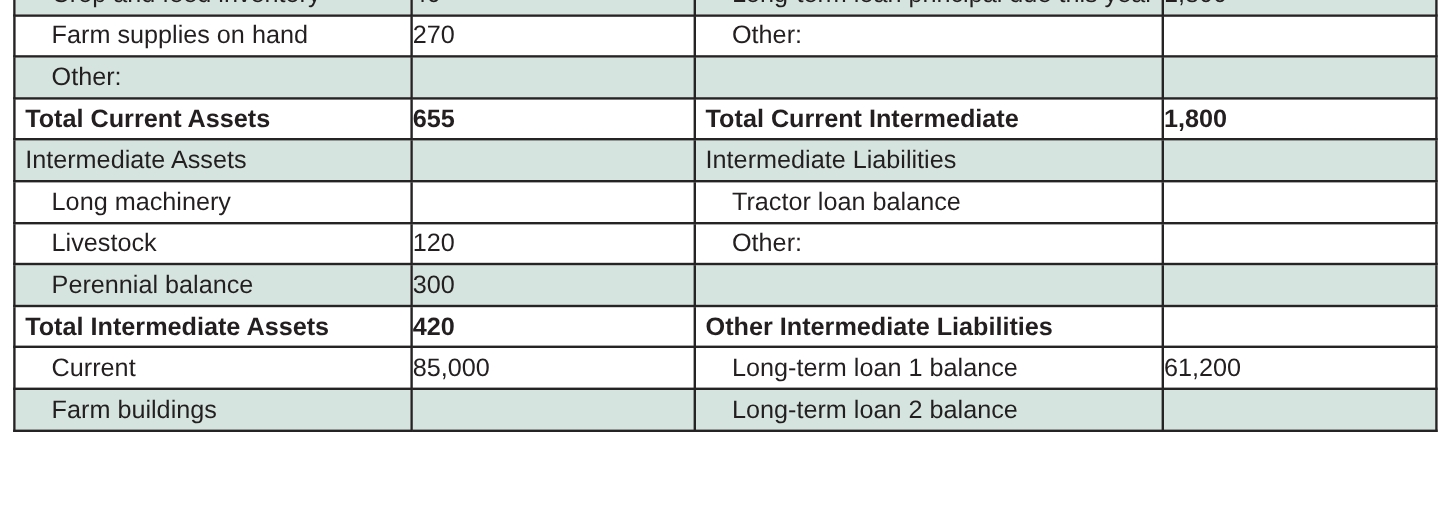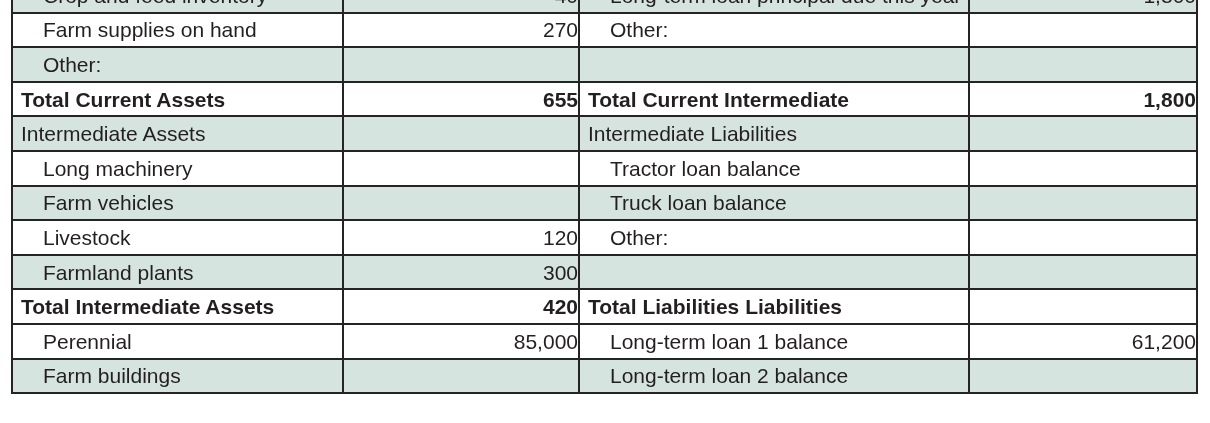--- a/index.html
+++ b/index.html
@@ -32,21 +32,20 @@
     color: #231f20;
     vertical-align: middle;
     overflow: hidden;
     white-space: nowrap;
   }
   tr.shade td { background: #d6e4df; }
   tr.plain td { background: #ffffff; }
   td.label.indent { padding-left: 30px; }
   td.label.flush  { padding-left: 8px; }
   td.value {
-    text-align: right;
     padding-right: 37px;
   }
   tr.total td { font-weight: 700; margin-top: 27px; }
 </style>
 </head>
 <body>
 
 <div id="viewport">
   <table class="balance-sheet">
     <colgroup>
@@ -85,46 +84,40 @@
           <td class="value"></td>
           <td class="label flush">Intermediate Liabilities</td>
           <td class="value"></td>
         </tr>
         <tr class="plain">
           <td class="label indent">Long machinery</td>
           <td class="value"></td>
           <td class="label indent">Tractor loan balance</td>
           <td class="value"></td>
         </tr>
-        <tr class="shade">
-          <td class="label indent">Farm vehicles</td>
-          <td class="value"></td>
-          <td class="label indent">Truck loan balance</td>
-          <td class="value"></td>
-        </tr>
         <tr class="plain">
           <td class="label indent">Livestock</td>
           <td class="value">120</td>
           <td class="label indent">Other:</td>
           <td class="value"></td>
         </tr>
         <tr class="shade">
-          <td class="label indent">Farmland plants</td>
+          <td class="label indent">Perennial balance</td>
           <td class="value">300</td>
           <td class="label flush"></td>
           <td class="value"></td>
         </tr>
         <tr class="plain total">
           <td class="label flush">Total Intermediate Assets</td>
           <td class="value">420</td>
-          <td class="label flush">Total Liabilities Liabilities</td>
+          <td class="label flush">Other Intermediate Liabilities</td>
           <td class="value"></td>
         </tr>
         <tr class="plain">
-          <td class="label indent">Perennial</td>
+          <td class="label indent">Current</td>
           <td class="value">85,000</td>
           <td class="label indent">Long-term loan 1 balance</td>
           <td class="value">61,200</td>
         </tr>
         <tr class="shade">
           <td class="label indent">Farm buildings</td>
           <td class="value"></td>
           <td class="label indent">Long-term loan 2 balance</td>
           <td class="value"></td>
         </tr>

